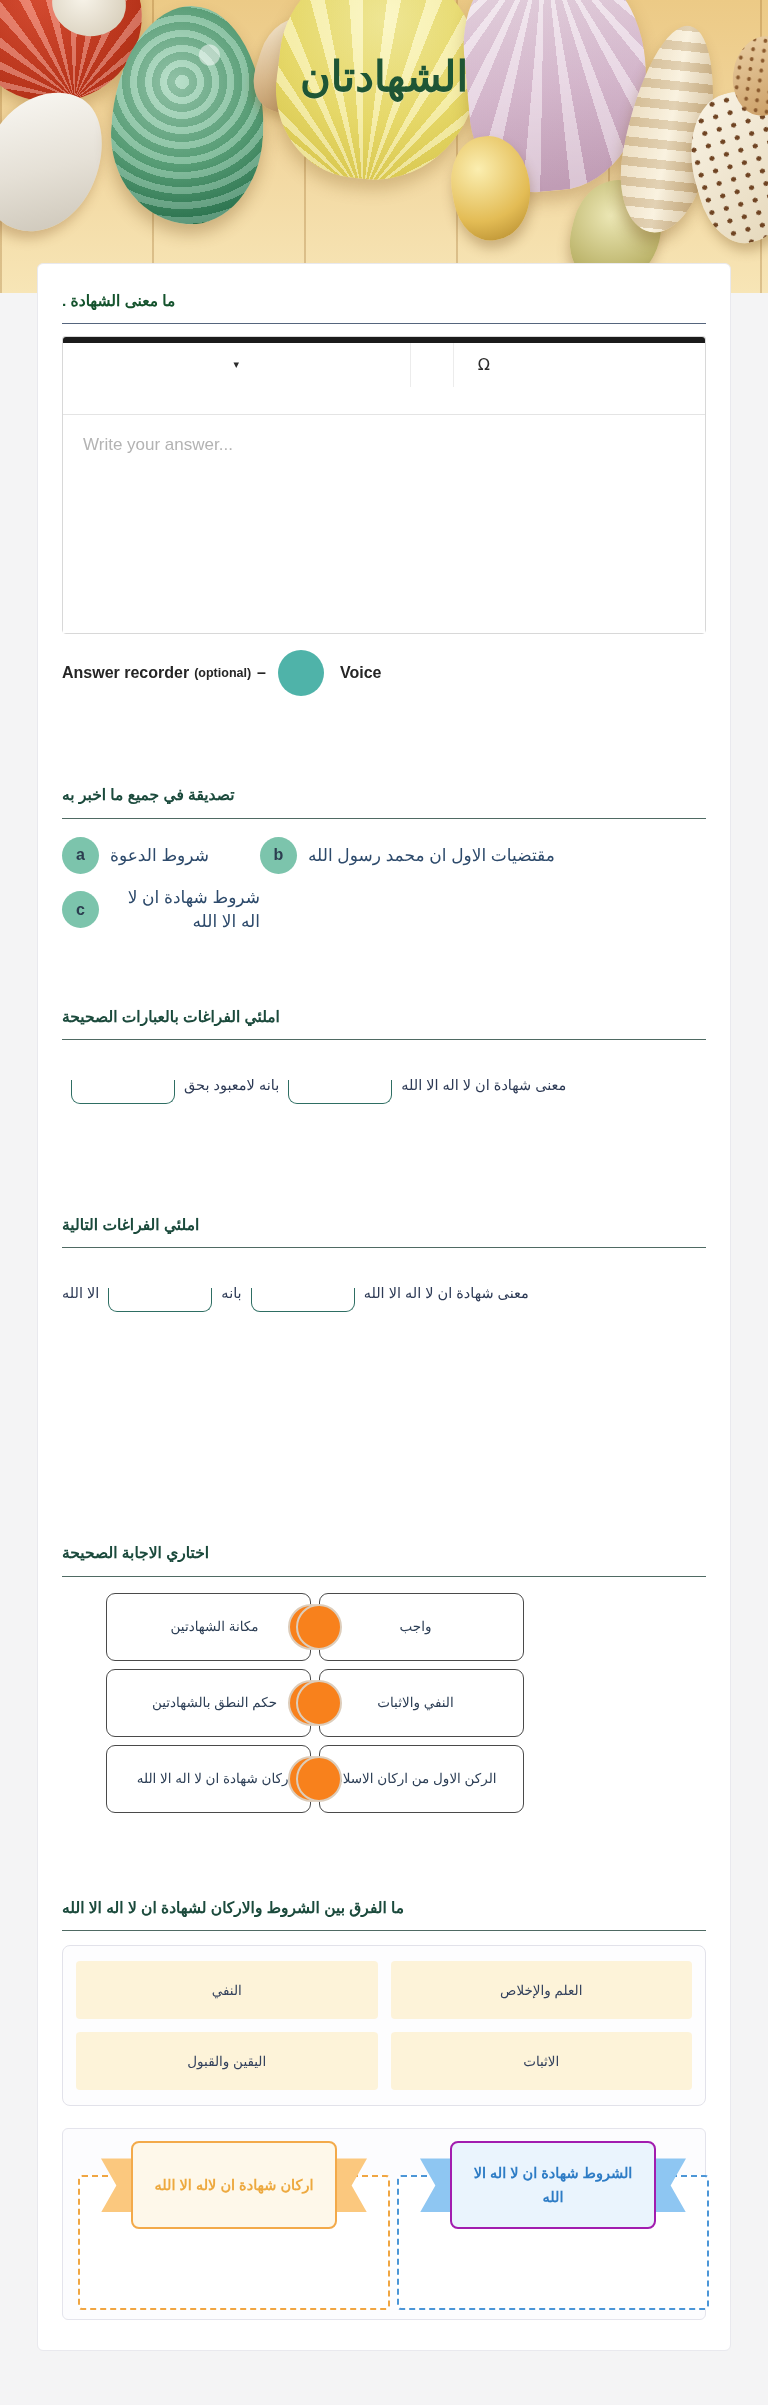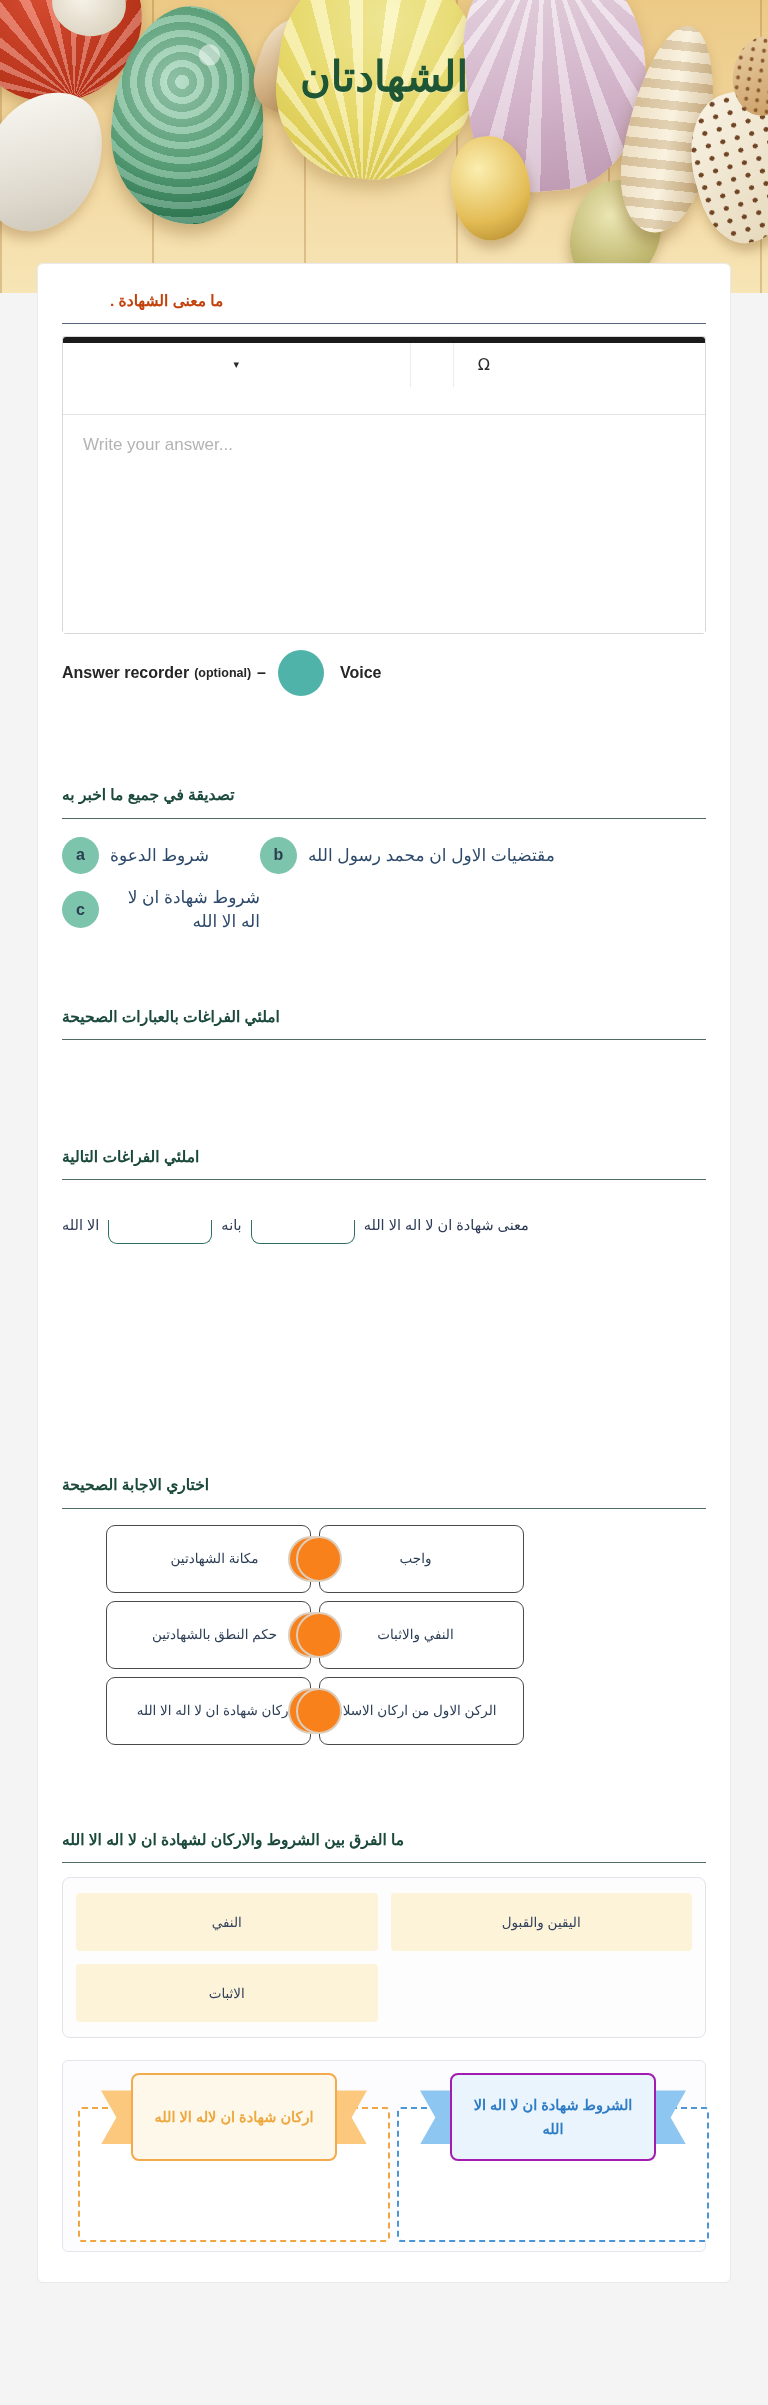--- a/index.html
+++ b/index.html
@@ -81,21 +81,21 @@
   }
 
   
   .card {
     position:relative; z-index:6;
     width:694px; margin:-30px auto 0;
     background:#fff; border:1px solid #e9e9ee; border-radius:6px;
     padding:26px 24px 30px;
   }
   .q-title { direction:rtl; text-align:left; font-size:15.5px; font-weight:600; line-height:1.45; }
-  .t-navy  { color:#c2410c;margin-left:48px; }
+  .t-navy  { color:#14532d; }
   .t-green { color:#1b4a3c; }
   .q-rule { border:none; border-top:1px solid #4f6a63; margin:11px 0 0; }
   .q-rule-navy { border-top-color:#55657d; }
 
   
   .editor { margin-top:12px; border:1px solid #d8d8d8; border-radius:3px 3px 4px 4px; background:#fff; }
   .editor-topbar { height:6px; background:#1b1b1b; border-radius:3px 3px 0 0; }
   .toolbar { display:flex; height:72px; border-bottom:1px solid #e4e4e4; align-items:flex-start; }
   .tb-font { flex:0 0 54%; display:flex; justify-content:center; padding-top:16px; cursor:pointer; }
   .tb-caret { font-size:11px; color:#2b2b2b; line-height:1; }
@@ -251,20 +251,23 @@
         <div class="match-item">
           <span class="match-letter">c</span>
           <span class="match-text">شروط شهادة ان لا اله الا الله</span>
         </div>
       </div>
     </section>
 
     <section class="q3">
       <h2 class="q-title t-green">املئي الفراغات بالعبارات الصحيحة</h2>
       <hr class="q-rule">
+      <div class="blank-row">
+        <span>معنى شهادة ان لا اله الا الله</span><input class="blank-input" type="text" style=""><span>بانه لامعبود بحق</span><input class="blank-input" type="text" style="">
+      </div>
     </section>
 
     <section class="q4">
       <h2 class="q-title t-green">املئي الفراغات التالية</h2>
       <hr class="q-rule">
       <div class="blank-row">
         <span>معنى شهادة ان لا اله الا الله</span><input class="blank-input" type="text" style=""><span>بانه</span><input class="blank-input" type="text" style=""><span>الا الله</span>
       </div>
     </section>
 
@@ -298,20 +301,21 @@
         </div>
       </div>
     </section>
 
     <section class="q6">
       <h2 class="q-title t-green">ما الفرق بين الشروط والاركان لشهادة ان لا اله الا الله</h2>
       <hr class="q-rule">
 
       <div class="bank">
         <div class="bank-tile">النفي</div>
+        <div class="bank-tile">العلم والإخلاص</div>
         <div class="bank-tile">اليقين والقبول</div>
         <div class="bank-tile">الاثبات</div>
       </div>
 
       <div class="zones">
         <div class="zone orange">
           <div class="banner orange">
             <div class="wing wing-l"></div>
             <div class="wing wing-r"></div>
             <div class="banner-box">اركان شهادة ان لاله الا الله</div>

